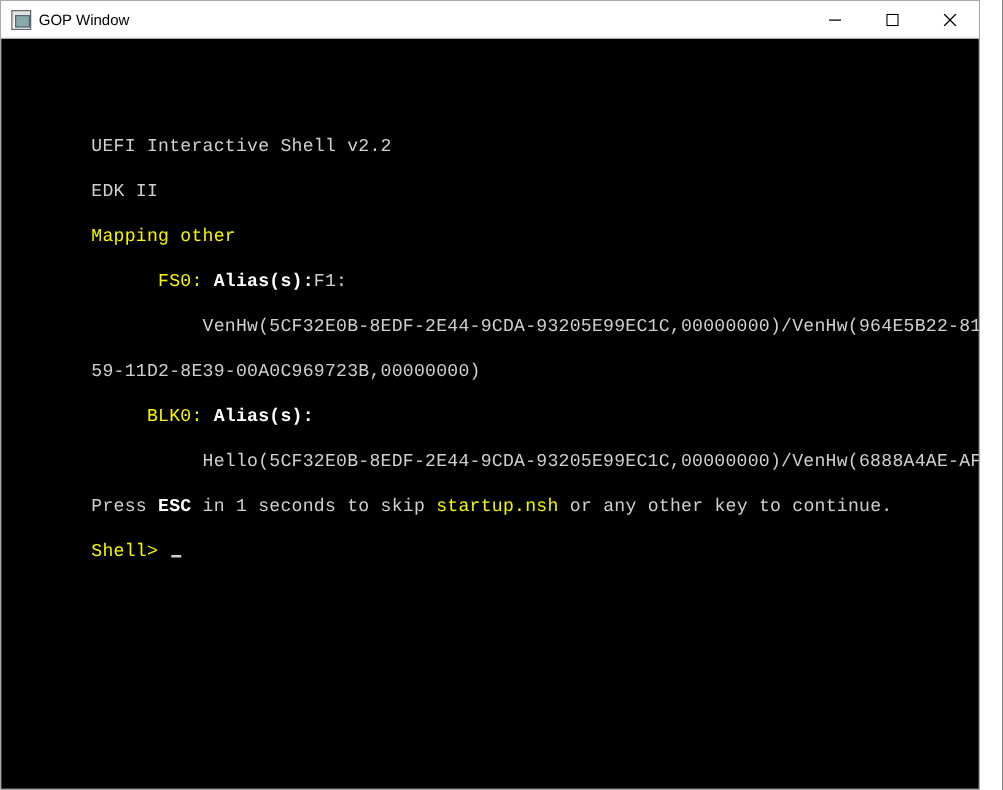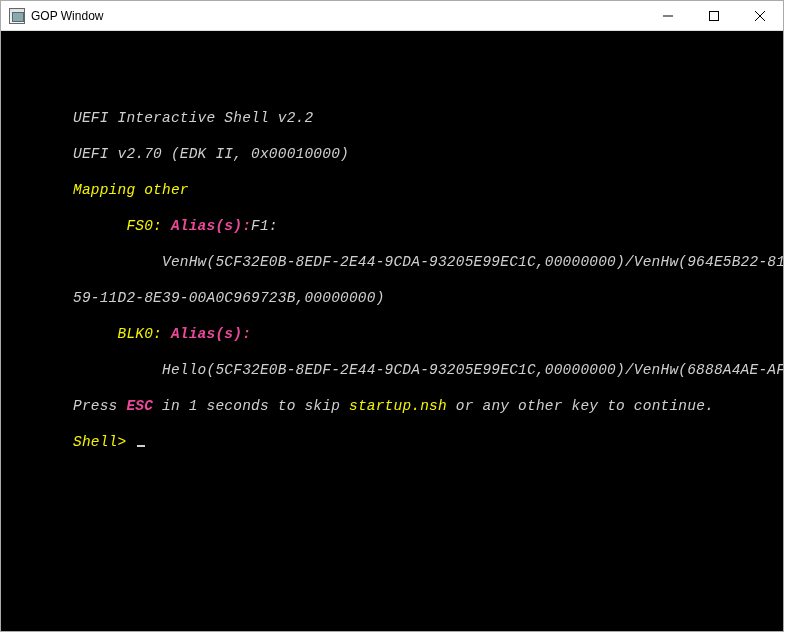--- a/index.html
+++ b/index.html
@@ -64,25 +64,24 @@
       flex: 1;
       background: #000;
       padding: 60px 0 0 72px;
       font-family: "Consolas", "Courier New", monospace;
       font-size: 14.5px;
       line-height: 18px;
       color: #d0d0d0;
       letter-spacing: 0.2px;
       white-space: pre;
       overflow: hidden;
-      font-style: italic;
     }
     .grey { color: #cfcfcf; }
     .yellow { color: #f5f500; }
-    .white { color: #ec4899; font-weight: bold; }
+    .white { color: #ffffff; font-weight: bold; }
     .cursor {
       display: inline-block;
       width: 8px;
       height: 2px;
       background: #d0d0d0;
       vertical-align: -1px;
       margin-left: 2px;
       animation: blink 1s step-start infinite;
     }
     @keyframes blink { 50% { opacity: 0; } }
@@ -109,21 +108,21 @@
     <div class="winctrl close">
       <svg viewBox="0 0 10 10">
           <line x1="0" y1="0" x2="10" y2="10"></line>
           <line x1="10" y1="0" x2="0" y2="10"></line>
         </svg>
     </div>
   </div>
 
   <div class="terminal">
 <span class="line grey">UEFI Interactive Shell v2.2</span>
-<span class="line grey">UEFI v2.70 (EDK II, 0x00010000)</span>
+<span class="line grey">EDK II</span>
 <span class="line yellow">Mapping other</span>
 <span class="line"><span class="yellow">      FS0:</span><span class="white"> Alias(s):</span><span class="grey">F1:</span></span>
 <span class="line grey">          VenHw(5CF32E0B-8EDF-2E44-9CDA-93205E99EC1C,00000000)/VenHw(964E5B22-81</span>
 <span class="line grey">59-11D2-8E39-00A0C969723B,00000000)</span>
 <span class="line"><span class="yellow">     BLK0:</span><span class="white"> Alias(s):</span></span>
 <span class="line grey">          Hello(5CF32E0B-8EDF-2E44-9CDA-93205E99EC1C,00000000)/VenHw(6888A4AE-AF</span>
 <span class="line"><span class="grey">Press </span><span class="white">ESC</span><span class="grey"> in 1 seconds to skip </span><span class="yellow">startup.nsh</span><span class="grey"> or any other key to continue.</span></span>
 <span class="line"><span class="yellow">Shell&gt;</span><span class="grey"> </span><span class="cursor"></span></span>
   </div>
 </div>

